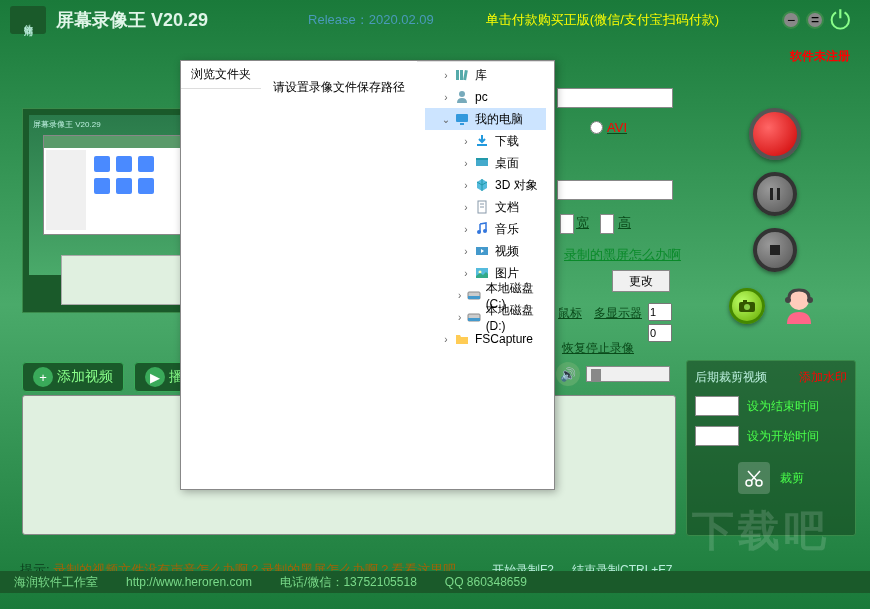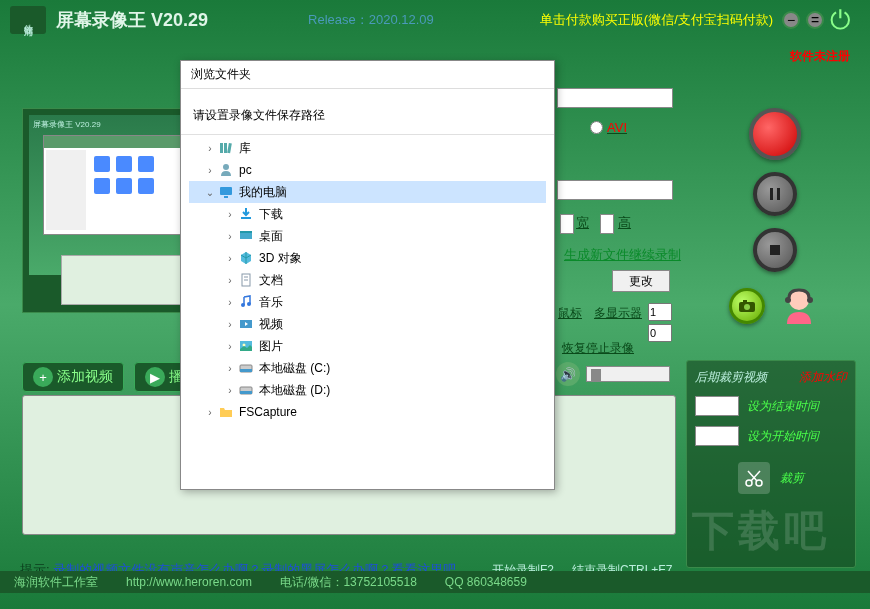--- a/index.html
+++ b/index.html
@@ -2,21 +2,21 @@
 <html><head>
 <meta charset="utf-8">
 <style>
 * { margin: 0; padding: 0; box-sizing: border-box; font-family: "Microsoft YaHei", SimSun, sans-serif; }
 body { width: 870px; height: 609px; background: linear-gradient(to bottom, #1a7a3a 0%, #4aaa6a 50%, #1a7a3a 100%); position: relative; overflow: hidden; }
 
 .title-bar { height: 40px; display: flex; align-items: center; padding: 0 10px; }
 .logo-box { width: 36px; height: 28px; background: #1a5a2a; border-radius: 3px; display: flex; align-items: center; justify-content: center; font-size: 9px; color: #bbeedd; writing-mode: vertical-rl; letter-spacing: -1px; }
 .app-title { color: #e0f5e8; font-size: 18px; margin-left: 10px; font-weight: bold; }
 .release { color: #4a9aba; font-size: 13px; margin-left: 100px; }
-.purchase { color: #ffff00; font-size: 13px; margin-left: 106px; }
+.purchase { color: #ffff00; font-size: 13px; margin-left: 52px; }
 .win-controls { margin-left: auto; display: flex; gap: 6px; align-items: center; }
 .win-min, .win-max { width: 18px; height: 18px; background: #888; border-radius: 50%; border: 2px solid #3a8a4a; display: flex; align-items: center; justify-content: center; font-size: 14px; cursor: pointer; }
 .win-power { width: 30px; height: 30px; color: #8aff8a; font-size: 26px; cursor: pointer; display: flex; align-items: center; }
 .unregistered { position: absolute; right: 20px; top: 48px; color: #ff0000; font-weight: bold; font-size: 12px; }
 
 .left-preview { position: absolute; left: 22px; top: 108px; width: 230px; height: 205px; background: #1a5a2a; border: 1px solid #3a8a4a; padding: 6px; }
 .preview-inner { width: 100%; height: 160px; background: linear-gradient(to bottom, #2a7a4a, #4aaa6a); position: relative; }
 .preview-thumb { position: absolute; left: 14px; top: 20px; width: 150px; height: 100px; background: #fff; border: 1px solid #888; }
 .preview-thumb-header { height: 12px; background: #5a9a6a; }
 .preview-thumb-sidebar { position: absolute; left: 2px; top: 14px; width: 40px; height: 80px; background: #f0f0f0; }
@@ -52,63 +52,63 @@
 .multimon-label { left: 594px; top: 305px; color: #0a4a1a; font-size: 12px; }
 .multimon-input { position: absolute; left: 648px; top: 303px; width: 24px; height: 18px; font-size: 11px; }
 .resume-label { left: 562px; top: 340px; color: #0a4a1a; font-size: 12px; }
 .resume-input { position: absolute; left: 648px; top: 324px; width: 24px; height: 18px; font-size: 11px; }
 
 .vol-row { position: absolute; left: 556px; top: 362px; display: flex; align-items: center; gap: 6px; }
 .vol-icon { width: 24px; height: 24px; border-radius: 50%; background: #5aaa6a; display: flex; align-items: center; justify-content: center; color: #fff; font-size: 13px; cursor: pointer; }
 .vol-slider { width: 84px; height: 16px; background: #f0f0f0; border: 1px solid #888; position: relative; }
 .vol-thumb { position: absolute; left: 4px; top: 2px; width: 10px; height: 12px; background: #888; }
 
-.trim-panel { position: absolute; right: 14px; top: 360px; width: 170px; height: 208px; background: rgba(20,70,30,0.6); border: 1px solid #3a8a4a; border-radius: 3px; padding: 8px; font-style: italic; }
+.trim-panel { position: absolute; right: 14px; top: 360px; width: 170px; height: 176px; background: rgba(20,70,30,0.6); border: 1px solid #3a8a4a; border-radius: 3px; padding: 8px; }
 .trim-title-row { display: flex; justify-content: space-between; font-size: 12px; }
 .trim-title { color: #bbeedd; }
 .add-wm { color: #ff0000; }
 .time-row { display: flex; align-items: center; gap: 8px; margin-top: 10px; }
 .time-box { width: 44px; height: 20px; background: #fff; border: 1px solid #888; }
 .time-label { color: #4aff4a; font-size: 12px; }
 .cut-row { display: flex; align-items: center; justify-content: center; gap: 10px; margin-top: 16px; }
 .cut-icon { width: 32px; height: 32px; border-radius: 4px; background: rgba(255,255,255,0.2); display: flex; align-items: center; justify-content: center; cursor: pointer; }
 .cut-label { color: #4aff4a; font-size: 12px; }
 .note-text { color: #8add8a; font-size: 11px; margin-top: 8px; line-height: 1.4; }
 
 .bottom-tip { position: absolute; left: 20px; bottom: 30px; font-size: 13px; color: #0a3a1a; }
-.bottom-tip .yellow { color: #1d4ed8; }
+.bottom-tip .yellow { color: #a16207; }
 .bottom-shortcuts { position: absolute; left: 492px; bottom: 30px; font-size: 12px; color: #bbeedd; display: flex; gap: 18px; }
 
 .footer { position: absolute; left: 0; bottom: 16px; height: 22px; width: 100%; background: #1a5a2a; color: #7ada8a; font-size: 12px; display: flex; align-items: center; padding: 0 14px; gap: 28px; }
 
 .watermark { position: absolute; right: 40px; bottom: 50px; font-size: 42px; color: rgba(255,255,255,0.15); font-weight: bold; letter-spacing: 4px; margin-top: 20px; }
 
 
-.dialog { position: absolute; left: 180px; top: 60px; width: 375px; height: 430px; background: #fff; border: 1px solid #888; box-shadow: 2px 2px 8px rgba(0,0,0,0.3); display: flex; flex-direction: column; }
+.dialog { position: absolute; left: 180px; top: 60px; width: 375px; height: 430px; background: #fff; border: 1px solid #888; box-shadow: 2px 2px 8px rgba(0,0,0,0.3); display: flex; flex-direction: row; }
 .dialog-title { height: 28px; background: #fff; border-bottom: 1px solid #ddd; padding: 5px 10px; font-size: 12px; }
 .dialog-subtitle { padding: 18px 12px 10px; font-size: 12px; }
 .tree { flex: 1; overflow: auto; padding: 2px 8px 8px 8px; font-size: 12px; border-top: 1px solid #e0e0e0; }
 .tree-item { display: flex; align-items: center; height: 22px; cursor: pointer; }
 .tree-item.selected { background: #cce4ff; }
 .tree-indent { display: inline-block; }
 .tree-arrow { width: 14px; display: inline-flex; justify-content: center; color: #666; font-size: 10px; }
 .tree-icon { width: 18px; height: 18px; display: inline-flex; align-items: center; justify-content: center; margin-right: 4px; }
 .tree-icon svg { width: 16px; height: 16px; }
 .dialog-footer { height: 50px; background: #f0f0f0; border-top: 1px solid #ddd; display: flex; justify-content: flex-end; align-items: center; gap: 10px; padding: 0 14px; }
 .dialog-btn { width: 88px; height: 24px; background: #e1e1e1; border: 1px solid #adadad; font-size: 12px; cursor: pointer; }
 
 .dropdown-stub { position: absolute; background: #fff; border: 1px solid #888; height: 20px; }
 </style>
 </head>
 <body>
 
 <div class="title-bar">
   <div class="logo-box">海润软件</div>
   <div class="app-title">屏幕录像王 V20.29</div>
-  <div class="release">Release：2020.12.09</div>
+  <div class="release">Release：2020.02.09</div>
   <div class="purchase">单击付款购买正版(微信/支付宝扫码付款)</div>
   <div class="win-controls">
     <div class="win-min">−</div>
     <div class="win-max">=</div>
     <div class="win-power">⏻</div>
   </div>
 </div>
 <div class="unregistered">软件未注册</div>
 
 <div class="dropdown-stub" style="left:557px; top:88px; width:116px;"></div>
@@ -147,21 +147,21 @@
 </div>
 
 <div class="output-panel"></div>
 
 <div class="side-text avi-radio">
   <input type="radio" style="">
   <span class="avi-text">AVI</span>
 </div>
 <div class="side-text width-label">宽</div>
 <div class="side-text height-label">高</div>
-<div class="side-text gen-file">生成新文件继续录制</div>
+<div class="side-text gen-file">录制的黑屏怎么办啊</div>
 <button class="change-btn">更改</button>
 <div class="side-text mouse-label">鼠标</div>
 <div class="side-text multimon-label">多显示器</div>
 <input class="multimon-input" value="1" style="">
 <div class="side-text resume-label">恢复停止录像</div>
 <input class="resume-input" value="0" style="">
 
 <div class="vol-row">
   <div class="vol-icon">🔊</div>
   <div class="vol-slider">

